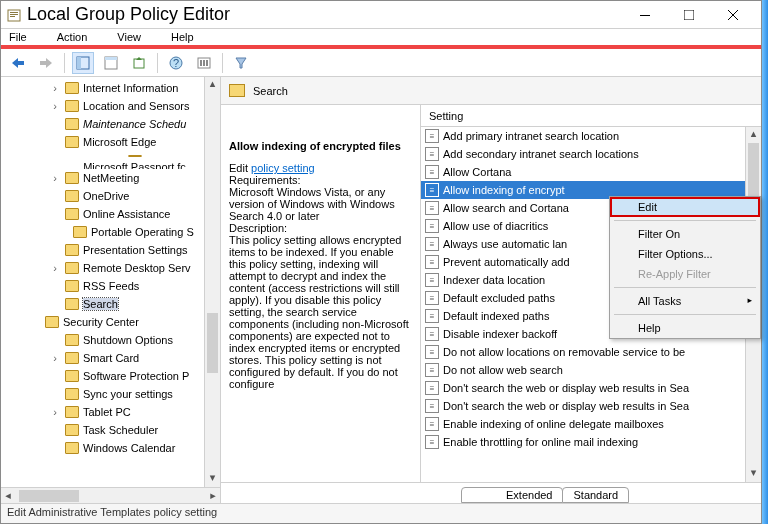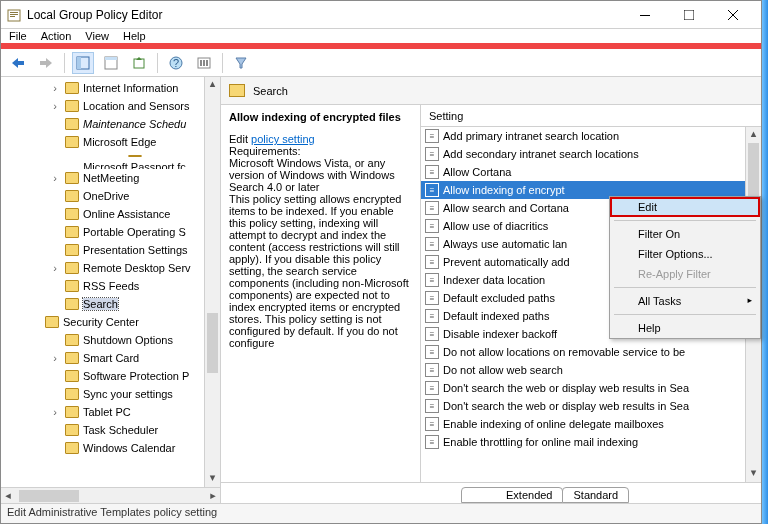--- a/index.html
+++ b/index.html
@@ -1,23 +1,23 @@
 <!DOCTYPE html>
 <html><head>
 <meta charset="utf-8">
 <style>
   * { box-sizing: border-box; font-family: "Segoe UI", Tahoma, sans-serif; font-size: 11px; }
   html,body { margin:0; padding:0; width:768px; height:524px; overflow:hidden; background:#fff;}
   .desktop-strip { position:absolute; right:0; top:0; width:6px; height:100%; background: linear-gradient(to right, #70c2ff, #2f8fe6); }
   .window { position:relative; width:762px; height:524px; background:#fff; display:flex; flex-direction:column; border:1px solid #8a8a8a;}
   .titlebar { height:28px; display:flex; align-items:center; padding:0 6px; background:#fff; border-bottom:1px solid #d0d0d0;}
   .titlebar .icon { width:14px; height:14px; margin-right:6px; }
-  .titlebar .title { flex:1; color:#000; font-size:12px; }
+  .titlebar .title { flex:1; color:#000; font-size:18px; }
   .ctrlbtn { width:44px; height:28px; display:flex; align-items:center; justify-content:center; color:#333;}
-  .menubar { height:20px; display:flex; align-items:center; gap:14px; padding:0 8px; color:#000; border-bottom:6px solid #ef4444;}
+  .menubar { height:20px; display:flex; align-items:center; gap:30px; padding:0 8px; color:#000; border-bottom:4px solid #ef4444;}
   .toolbar { height:28px; display:flex; align-items:center; gap:6px; padding:0 6px; border-bottom:1px solid #d0d0d0;}
   .tbtn { width:22px; height:22px; display:flex; align-items:center; justify-content:center; border:1px solid transparent;}
   .tbtn.active { border:1px solid #a8caeb; background:#dbeafd;}
   .tseparator { width:1px; height:20px; background:#d0d0d0; margin:0 1px;}
   .content { flex:1; display:flex; min-height:0;}
   .tree-pane { width:220px; border-right:1px solid #d0d0d0; overflow:hidden; position:relative; display:flex; flex-direction:column;}
   .tree { flex:1; overflow:hidden; padding-top:2px;}
   .tree-item { display:flex; align-items:center; height:18px; gap:4px; white-space:nowrap; overflow:hidden;}
   .tree-item .exp { width:12px; text-align:center; color:#666;}
   .tree-item .fld { width:14px; height:12px; background:#f7d774; border:1px solid #b58a1e; border-radius:1px;}
@@ -27,21 +27,21 @@
   .vscroll { width:16px; border-left:1px solid #d0d0d0; background:#f0f0f0; position:absolute; right:0; top:0; bottom:16px; display:flex; flex-direction:column;}
   .vscroll .arrow { height:16px; text-align:center; color:#555;}
   .vscroll .track { flex:1; position:relative;}
   .vscroll .track .thumb { position:absolute; left:2px; right:2px; top:220px; height:60px; background:#cfcfcf;}
 
   .right-pane { flex:1; display:flex; flex-direction:column; min-width:0;}
   .path-header { height:28px; display:flex; align-items:center; padding:0 8px; gap:8px; border-bottom:1px solid #d0d0d0; background:#f5f5f5;}
   .path-header .fld { width:16px; height:13px; background:#f7d774; border:1px solid #b58a1e;}
   .details { flex:1; display:flex; min-height:0; border-bottom:1px solid #d0d0d0;}
   .desc-col { width:200px; border-right:1px solid #d0d0d0; padding:6px 8px; overflow:hidden;}
-  .desc-col .hdr { font-weight:bold; margin-bottom:10px;}
+  .desc-col .hdr { font-weight:bold; margin-bottom:10px;margin-top:29px;}
   .desc-col .link { color:#0066cc; text-decoration:underline;}
   .desc-col .section { }
   .list-col { flex:1; display:flex; flex-direction:column; min-width:0; position:relative;}
   .list-header { height:22px; border-bottom:1px solid #d0d0d0; padding:0 8px; display:flex; align-items:center;}
   .list-body { flex:1; overflow:hidden; position:relative;}
   .list-item { display:flex; align-items:center; height:18px; gap:4px; padding-left:4px; white-space:nowrap;}
   .list-item .sicon { width:14px; height:14px; display:flex; align-items:center; justify-content:center; border:1px solid #888; font-size:8px; color:#555;}
   .list-item.sel { background:#2f7dd1; color:#fff;}
   .list-item.sel .sicon { border-color:#fff; color:#fff;}
   .list-vscroll { width:16px; background:#f0f0f0; border-left:1px solid #d0d0d0; display:flex; flex-direction:column;}
@@ -195,21 +195,21 @@
           <div class="tree-item" style="padding-left: 48px;">
             <span class="exp"></span>
             <span class="fld"></span>
             <span class="label">OneDrive</span>
           </div>
           <div class="tree-item" style="padding-left: 48px;">
             <span class="exp"></span>
             <span class="fld"></span>
             <span class="label">Online Assistance</span>
           </div>
-          <div class="tree-item" style="padding-left: 48px;">
+          <div class="tree-item" style="padding-left: 48px; margin-left: 8px;">
             <span class="exp"></span>
             <span class="fld"></span>
             <span class="label">Portable Operating S</span>
           </div>
           <div class="tree-item" style="padding-left: 48px;">
             <span class="exp"></span>
             <span class="fld"></span>
             <span class="label">Presentation Settings</span>
           </div>
           <div class="tree-item" style="padding-left: 48px;">
@@ -293,20 +293,21 @@
           <div class="hdr">Allow indexing of encrypted files</div>
           <div>
             <span>Edit</span>
             <a href="#" class="link">policy setting</a>
           </div>
           <div class="section">
             <div>Requirements:</div>
             <div>Microsoft Windows Vista, or any version of Windows with Windows Search 4.0 or later</div>
           </div>
           <div class="section">
+            <div>Description:</div>
             <div>This policy setting allows encrypted items to be indexed. If you enable this policy setting, indexing will attempt to decrypt and index the content (access restrictions will still apply). If you disable this policy setting, the search service components (including non-Microsoft components) are expected not to index encrypted items or encrypted stores. This policy setting is not configured by default. If you do not configure</div>
           </div>
         </div>
 
         <div class="list-col">
           <div class="list-header">Setting</div>
           <div style="flex:1; display:flex; min-height:0;">
             <div class="list-body" id="list-body" style="flex:1;">
                 <div class="list-item">
                   <span class="sicon">≡</span>

